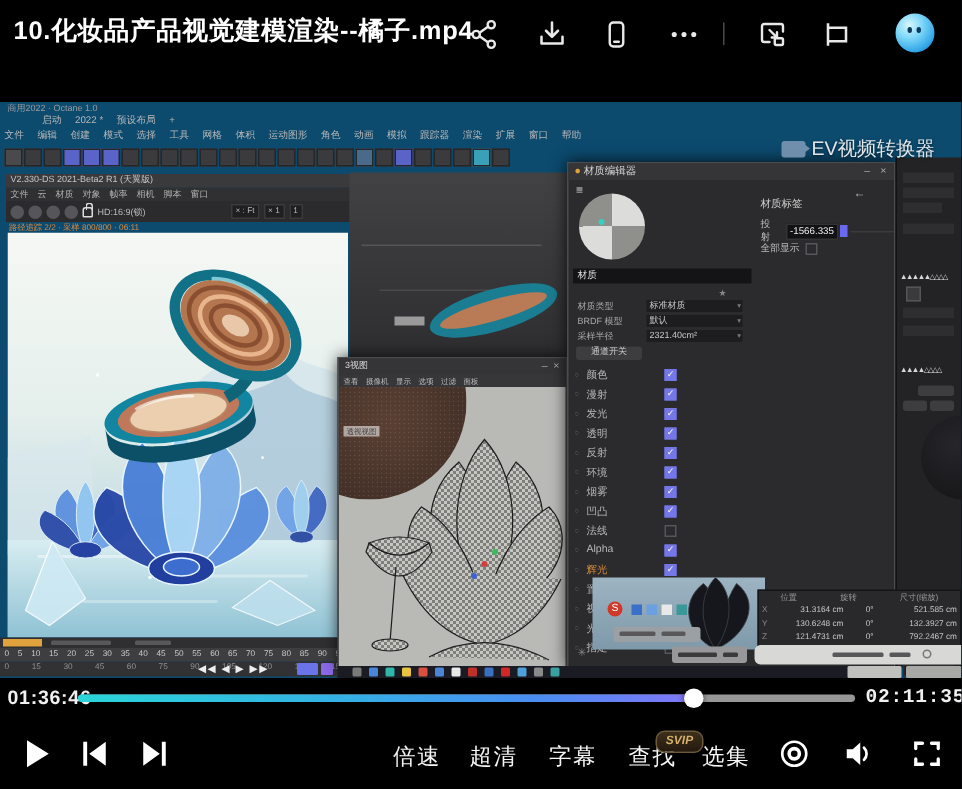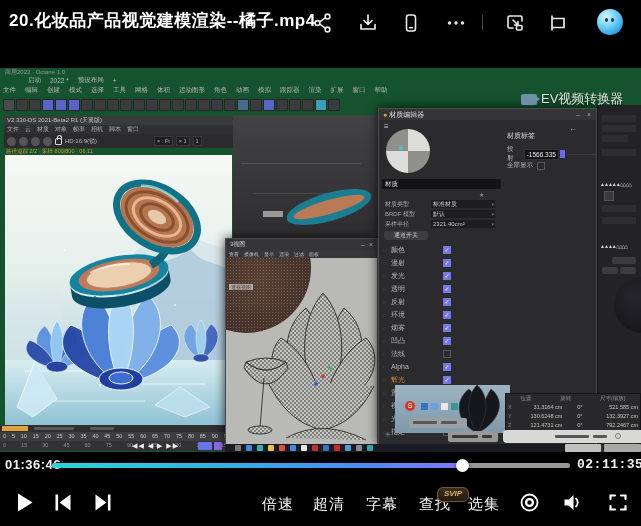--- a/index.html
+++ b/index.html
@@ -11,21 +11,21 @@
   
   #topbar{left:0;top:0;width:641px;height:68px;background:#000;}
   .vtitle{left:9px;top:9px;color:#fff;font-size:17px;font-weight:600;letter-spacing:.5px;}
   .pico{width:22px;height:22px;top:12px;}
   .pico svg{width:22px;height:22px;display:block;}
   .pdiv{left:482px;top:15px;width:1px;height:15px;background:#4a4a4a;}
   .avatar{left:597px;top:9px;width:26px;height:26px;border-radius:50%;
     background:radial-gradient(circle at 35% 30%,#d8f6ff 0%,#7fd8f8 35%,#35a8e8 70%,#1270b8 100%);}
   .avatar i{position:absolute;width:3px;height:4px;border-radius:50%;background:#0b3a5e;top:9px;}
   
-  #video{left:0;top:68px;width:641px;height:384px;background:#14532d;overflow:hidden;}
+  #video{left:0;top:68px;width:641px;height:384px;background:#0c4a6e;overflow:hidden;}
   .c4dtext{color:#9a9a9a;}
   .menu-item{margin-right:9px;color:#b8b8b8;}
   .sq{width:12px;height:12px;margin-right:1px;border:1px solid #262628;box-sizing:border-box;}
   .ow-title{background:#3a3a3c;color:#c6c6c6;}
   .ow-menu{background:#303032;}
   .ow-menu .menu-item{margin-right:6px;color:#b0b0b0;}
   .circ{width:9px;height:9px;border-radius:50%;background:#55555a;margin-right:3px;}
   .mbox{background:#1f1f21;color:#b8b8b8;border:1px solid #3a3a3c;padding:0 2px;margin-right:3px;height:8px;line-height:8px;}
   .ruler{background:#3e3e40;color:#c9c9c9;display:flex;justify-content:space-between;padding:0 3px;box-sizing:border-box;}
   .ruler2{background:#323234;color:#909094;}
@@ -68,21 +68,21 @@
   .ctl-label{color:#f5f5f5;font-size:15px;letter-spacing:1px;}
   .svip{background:linear-gradient(180deg,#3d2f1a,#241a0e);border:1px solid #6b5a3a;border-radius:6px;color:#d4b06a;font-size:8px;font-weight:bold;font-style:italic;text-align:center;line-height:11px;}
   .cico svg{display:block;}
 </style>
 </head>
 <body>
 
 <div id="screen">
 
   <div class="abs" id="topbar">
-    <div class="abs vtitle">20.化妆品产品视觉建模渲染--橘子.mp4</div>
+    <div class="abs vtitle">10.化妆品产品视觉建模渲染--橘子.mp4</div>
     <div class="abs pico cico" style="left:312px;">
       <svg viewBox="0 0 22 22" fill="none" stroke="#e8e8e8" stroke-width="1.6">
         <circle cx="15.5" cy="4.5" r="2.4"></circle>
           <circle cx="5.5" cy="11" r="2.4"></circle>
           <circle cx="15.5" cy="17.5" r="2.4"></circle>
         <path d="M7.7 9.9l5.6-4M7.7 12.1l5.6 4"></path>
       </svg>
     </div>
     <div class="abs pico cico" style="left:357px;">
       <svg viewBox="0 0 22 22" fill="none" stroke="#e8e8e8" stroke-width="1.7" stroke-linecap="round" stroke-linejoin="round">

